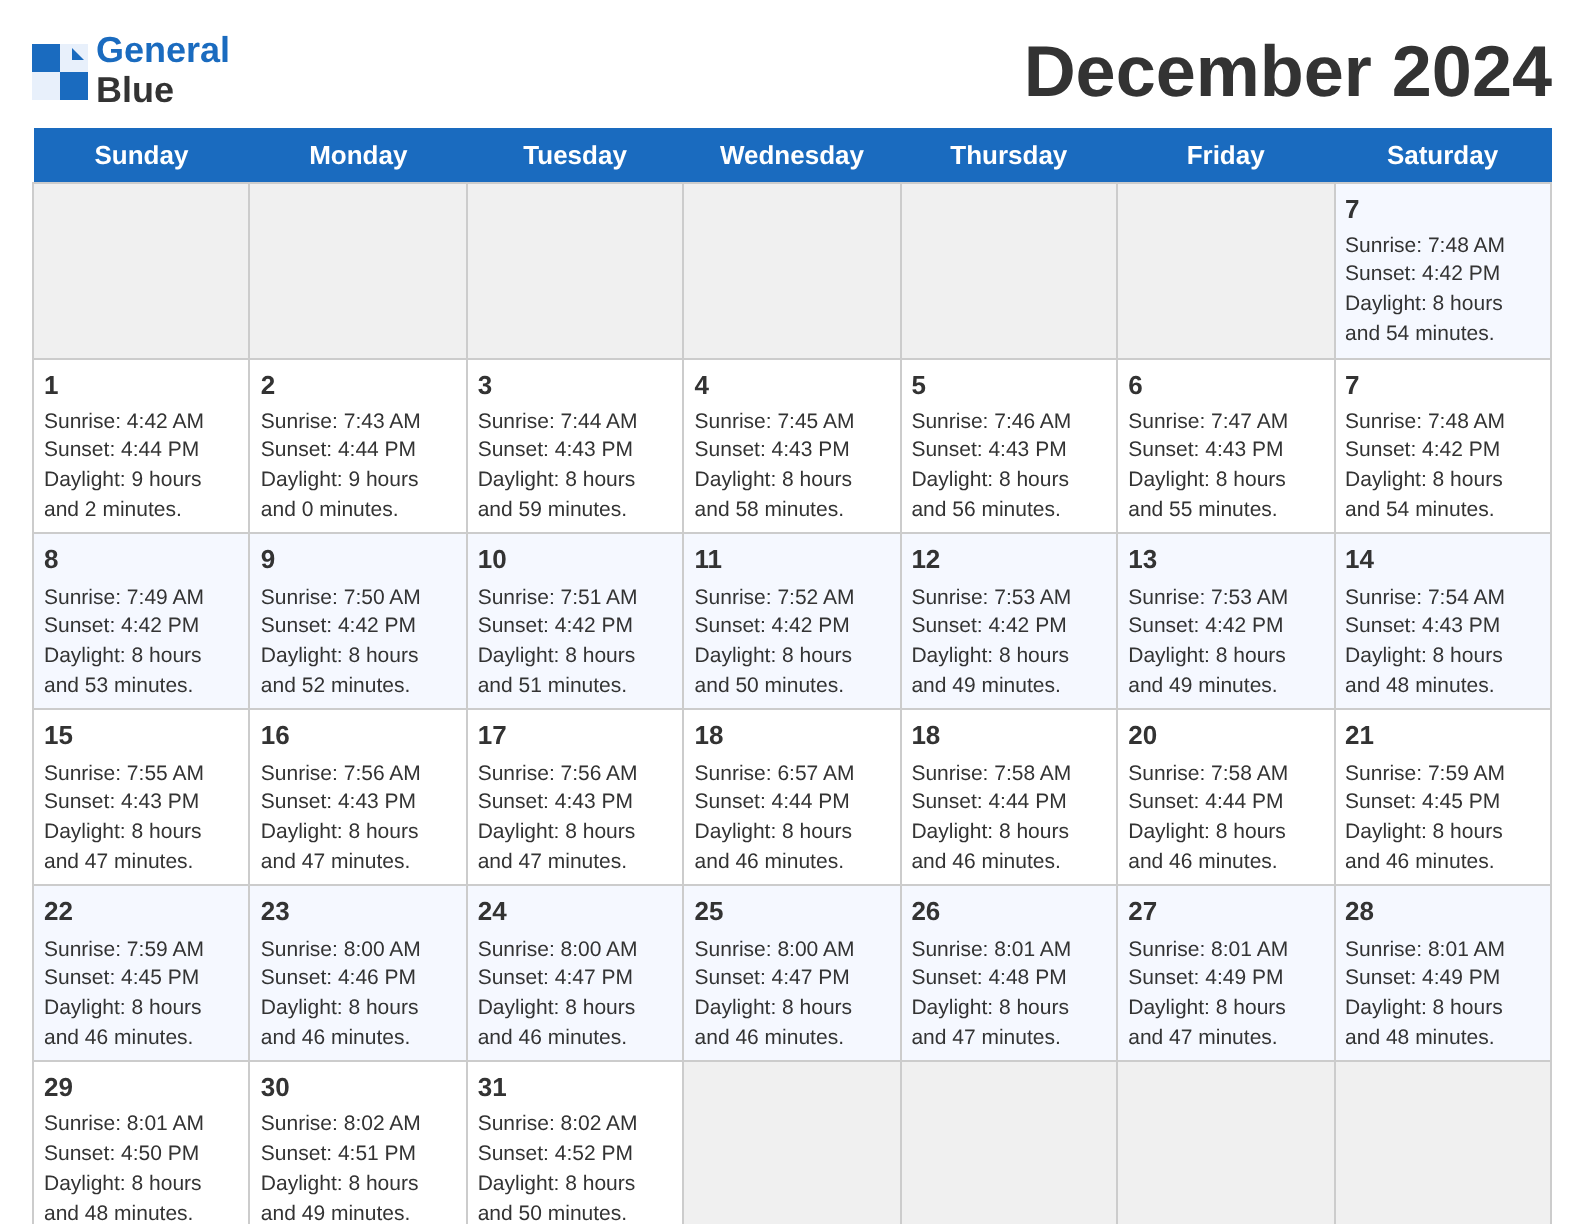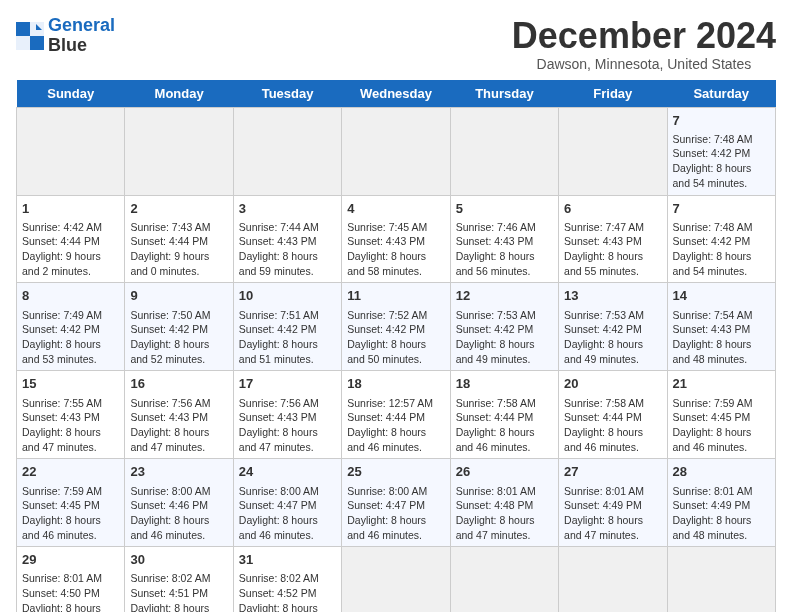--- a/index.html
+++ b/index.html
@@ -101,21 +101,20 @@
       <rect x="14" y="14" width="14" height="14" fill="#1a6bbf"></rect>
       <polygon points="20,2 26,8 20,8" fill="#1a6bbf"></polygon>
     </svg>
     <div class="logo-text">
       <div><span>General</span></div>
       <div>Blue</div>
     </div>
   </div>
   <div class="title-area">
     <div class="calendar-title">December 2024</div>
-    <div class="calendar-subtitle">Dawson, Minnesota, United States</div>
   </div>
 </div>
 
 <table>
   <thead>
     <tr>
     <th>Sunday</th>
         <th>Monday</th>
         <th>Tuesday</th>
         <th>Wednesday</th>
@@ -241,21 +240,21 @@
           <div>Daylight: 8 hours and 47 minutes.</div>
         </td>
         <td>
           <span class="day-num">17</span>
           <div>Sunrise: 7:56 AM</div>
           <div>Sunset: 4:43 PM</div>
           <div>Daylight: 8 hours and 47 minutes.</div>
         </td>
         <td>
           <span class="day-num">18</span>
-          <div>Sunrise: 12:57 AM</div>
+          <div>Sunrise: 6:57 AM</div>
           <div>Sunset: 4:44 PM</div>
           <div>Daylight: 8 hours and 46 minutes.</div>
         </td>
         <td>
           <span class="day-num">18</span>
           <div>Sunrise: 7:58 AM</div>
           <div>Sunset: 4:44 PM</div>
           <div>Daylight: 8 hours and 46 minutes.</div>
         </td>
         <td>

